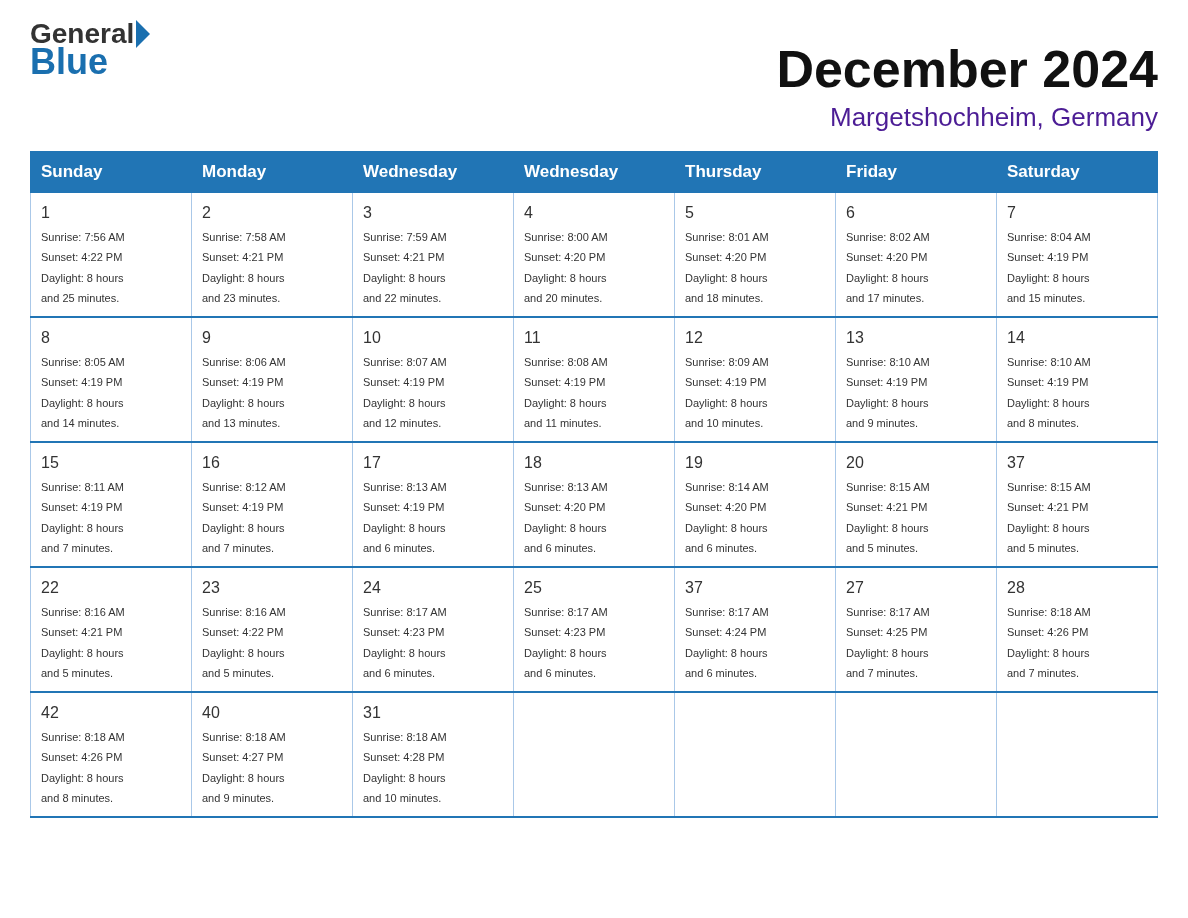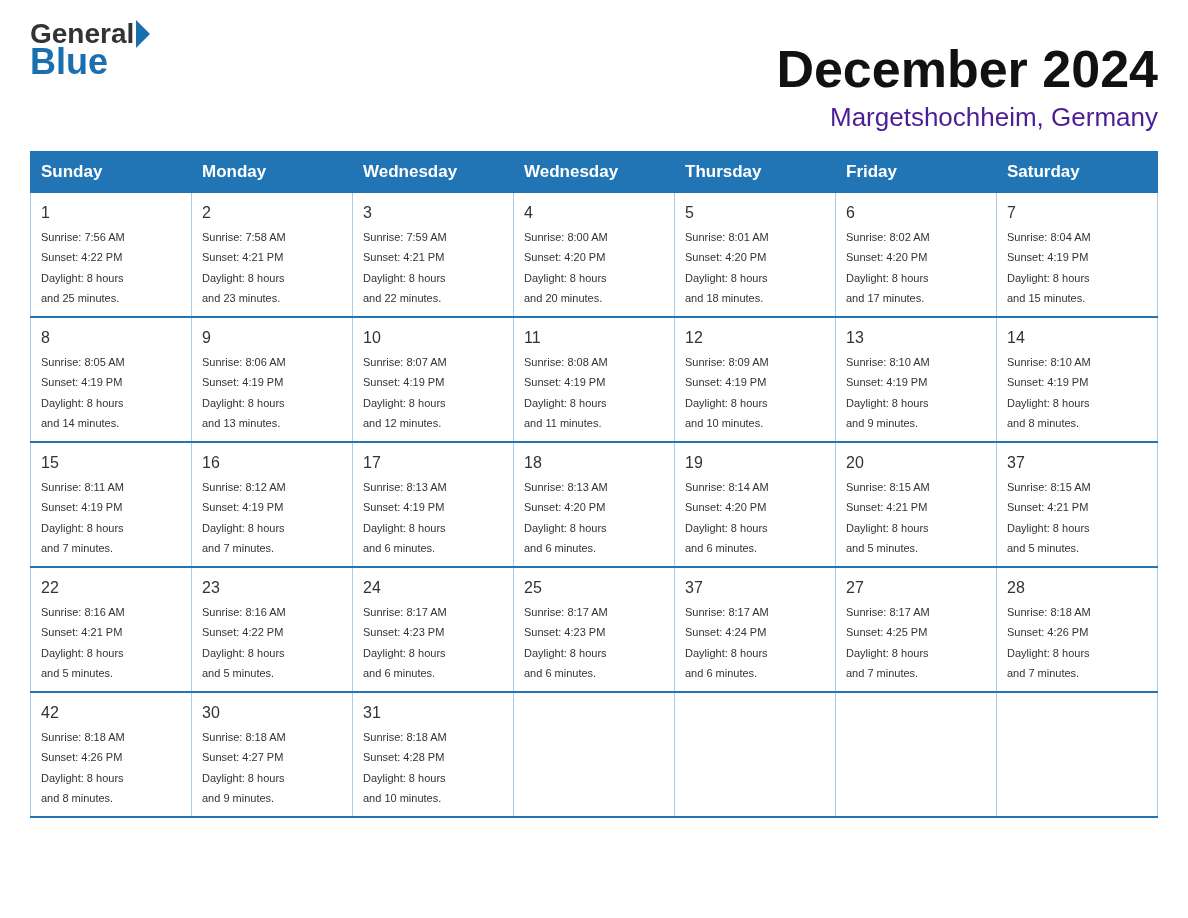--- a/index.html
+++ b/index.html
@@ -252,21 +252,21 @@
           <span class="day-num">28</span>
           <span class="day-info">Sunrise: 8:18 AM<br>Sunset: 4:26 PM<br>Daylight: 8 hours<br>and 7 minutes.</span>
         </td>
       </tr>
       <tr>
         <td>
           <span class="day-num">42</span>
           <span class="day-info">Sunrise: 8:18 AM<br>Sunset: 4:26 PM<br>Daylight: 8 hours<br>and 8 minutes.</span>
         </td>
         <td>
-          <span class="day-num">30</span>
+          <span class="day-num">40</span>
           <span class="day-info">Sunrise: 8:18 AM<br>Sunset: 4:27 PM<br>Daylight: 8 hours<br>and 9 minutes.</span>
         </td>
         <td>
           <span class="day-num">31</span>
           <span class="day-info">Sunrise: 8:18 AM<br>Sunset: 4:28 PM<br>Daylight: 8 hours<br>and 10 minutes.</span>
         </td>
         <td class="empty"></td>
         <td class="empty"></td>
         <td class="empty"></td>
         <td class="empty"></td>

